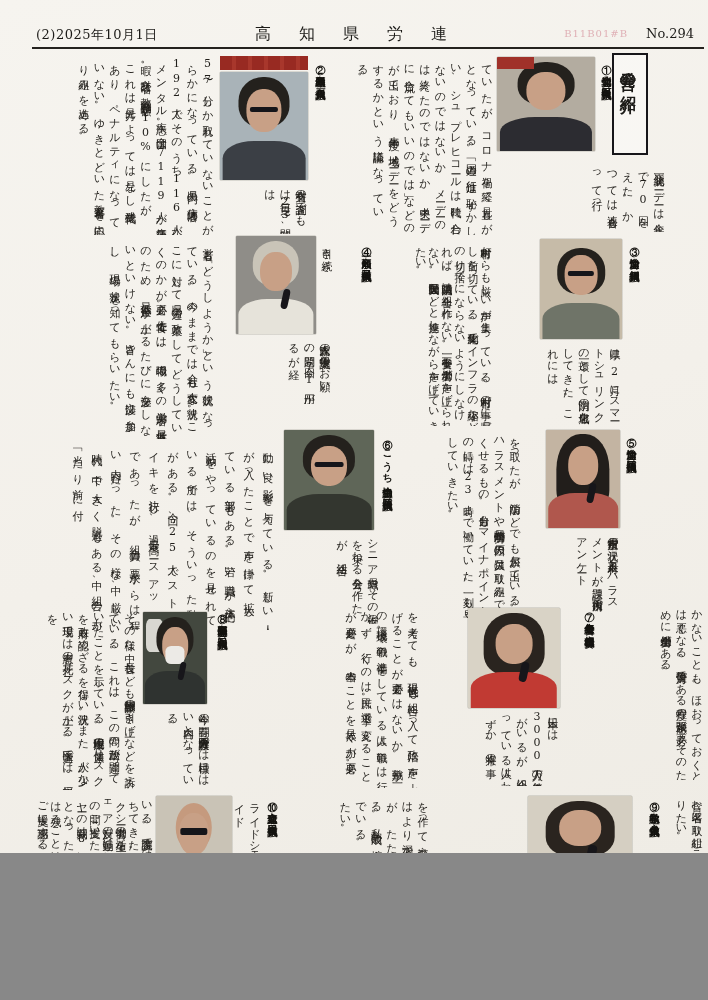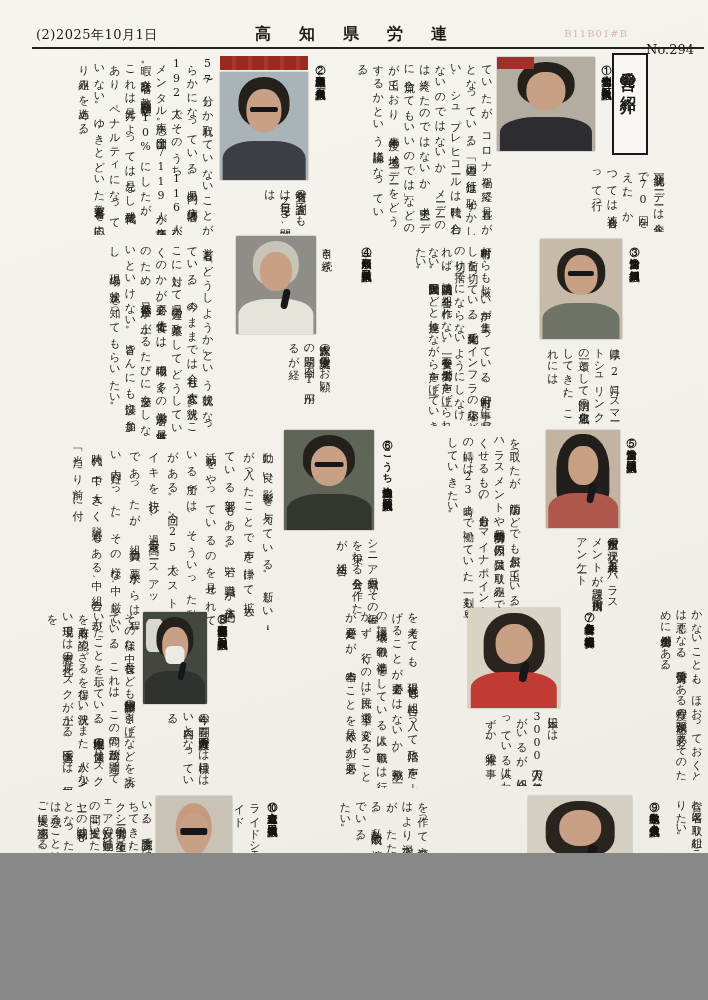--- a/index.html
+++ b/index.html
@@ -2,22 +2,22 @@
 <html><head>
 <meta charset="utf-8">
 <style>
   html,body{margin:0;padding:0;background:#888;}
   .page{position:relative;width:708px;height:853px;margin:0 auto;
     background:linear-gradient(160deg,#f6f4ef 0%,#f3f0ea 55%,#efece5 100%);
     font-family:"DejaVu Serif","Liberation Serif",serif;color:#1c1b18;overflow:hidden;}
   
   .phead{position:absolute;top:24px;left:0;width:100%;height:22px;}
   .phead .date{position:absolute;left:36px;top:2px;font-size:13px;letter-spacing:.5px;}
-  .phead .mast{position:absolute;left:50%;transform:translateX(-50%);top:0;font-size:16px;font-weight:bold;letter-spacing:6px;}
-  .phead .issue{position:absolute;right:14px;top:18px;font-size:13px;}
+  .phead .mast{position:absolute;left:50%;transform:translateX(-50%);top:0;font-size:16px;font-weight:normal;letter-spacing:6px;}
+  .phead .issue{position:absolute;right:14px;top:2px;font-size:13px;}
   .phead .artifact{position:absolute;right:80px;top:4px;font-size:10px;color:rgba(205,120,135,.55);letter-spacing:1px;}
   .hrule{position:absolute;left:32px;top:47px;width:672px;height:1.5px;background:#24221e;}
   .brule{position:absolute;left:92px;top:959px;width:612px;height:3.5px;background:#3f63a8;}
   
   .featbox{position:absolute;left:612px;top:53px;width:36px;height:102px;border:2.5px solid #17161a;
     writing-mode:vertical-rl;text-orientation:upright;font-size:16px;font-weight:bold;
     letter-spacing:2px;padding:4px 3px;box-sizing:border-box;background:rgba(255,255,255,.4);line-height:30px;}
   
   .vtext{position:absolute;writing-mode:vertical-rl;text-orientation:upright;overflow:hidden;
     font-size:11px;line-height:15.5px;letter-spacing:1.5px;color:#201e1a;text-align:start;}

